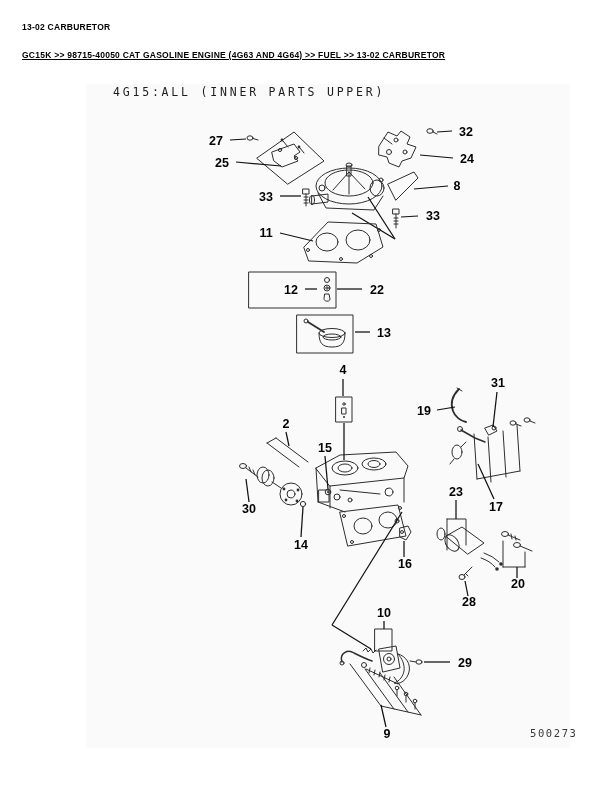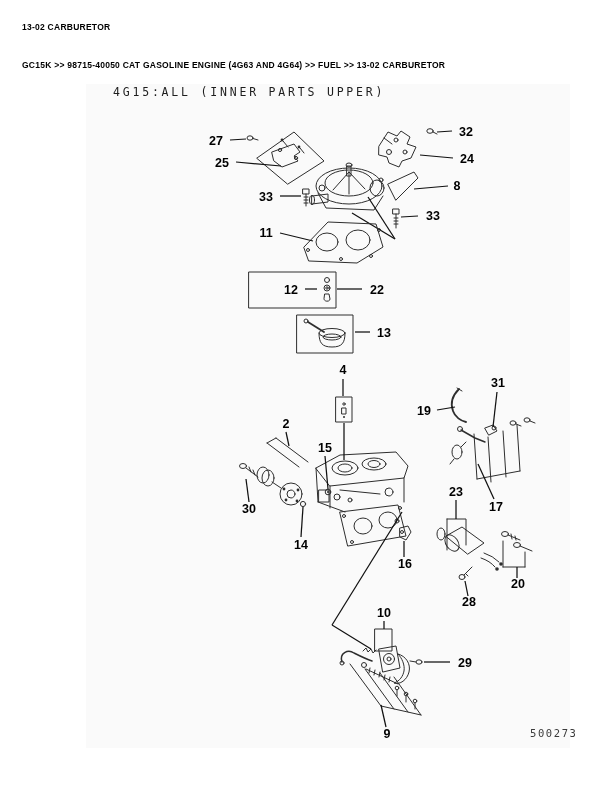--- a/index.html
+++ b/index.html
@@ -5,21 +5,21 @@
   html,body{margin:0;padding:0;}
   body{
     width:612px;height:792px;position:relative;background:#ffffff;
     font-family:"Liberation Sans", sans-serif;overflow:hidden;
   }
   .hdr{
     position:absolute;left:22px;color:#000;font-weight:bold;
     font-size:8.5px;letter-spacing:.25px;white-space:nowrap;text-align:center;
   }
   #hdr1{top:22px;}
-  #hdr2{top:60px;}
+  #hdr2{top:50px;text-decoration:underline;}
   #panel{
     position:absolute;left:86px;top:84px;width:484px;height:664px;
     background:#fafafa;
   }
   svg{position:absolute;left:0;top:0;}
   .part{stroke:#2e2e2e;stroke-width:1;fill:none;stroke-linejoin:round;stroke-linecap:round;}
   .dot{fill:#2e2e2e;stroke:none;}
   .lead{stroke:#111;stroke-width:1.25;}
   .callout-label{
     font-family:"Liberation Sans", sans-serif;font-weight:700;font-size:12.5px;

